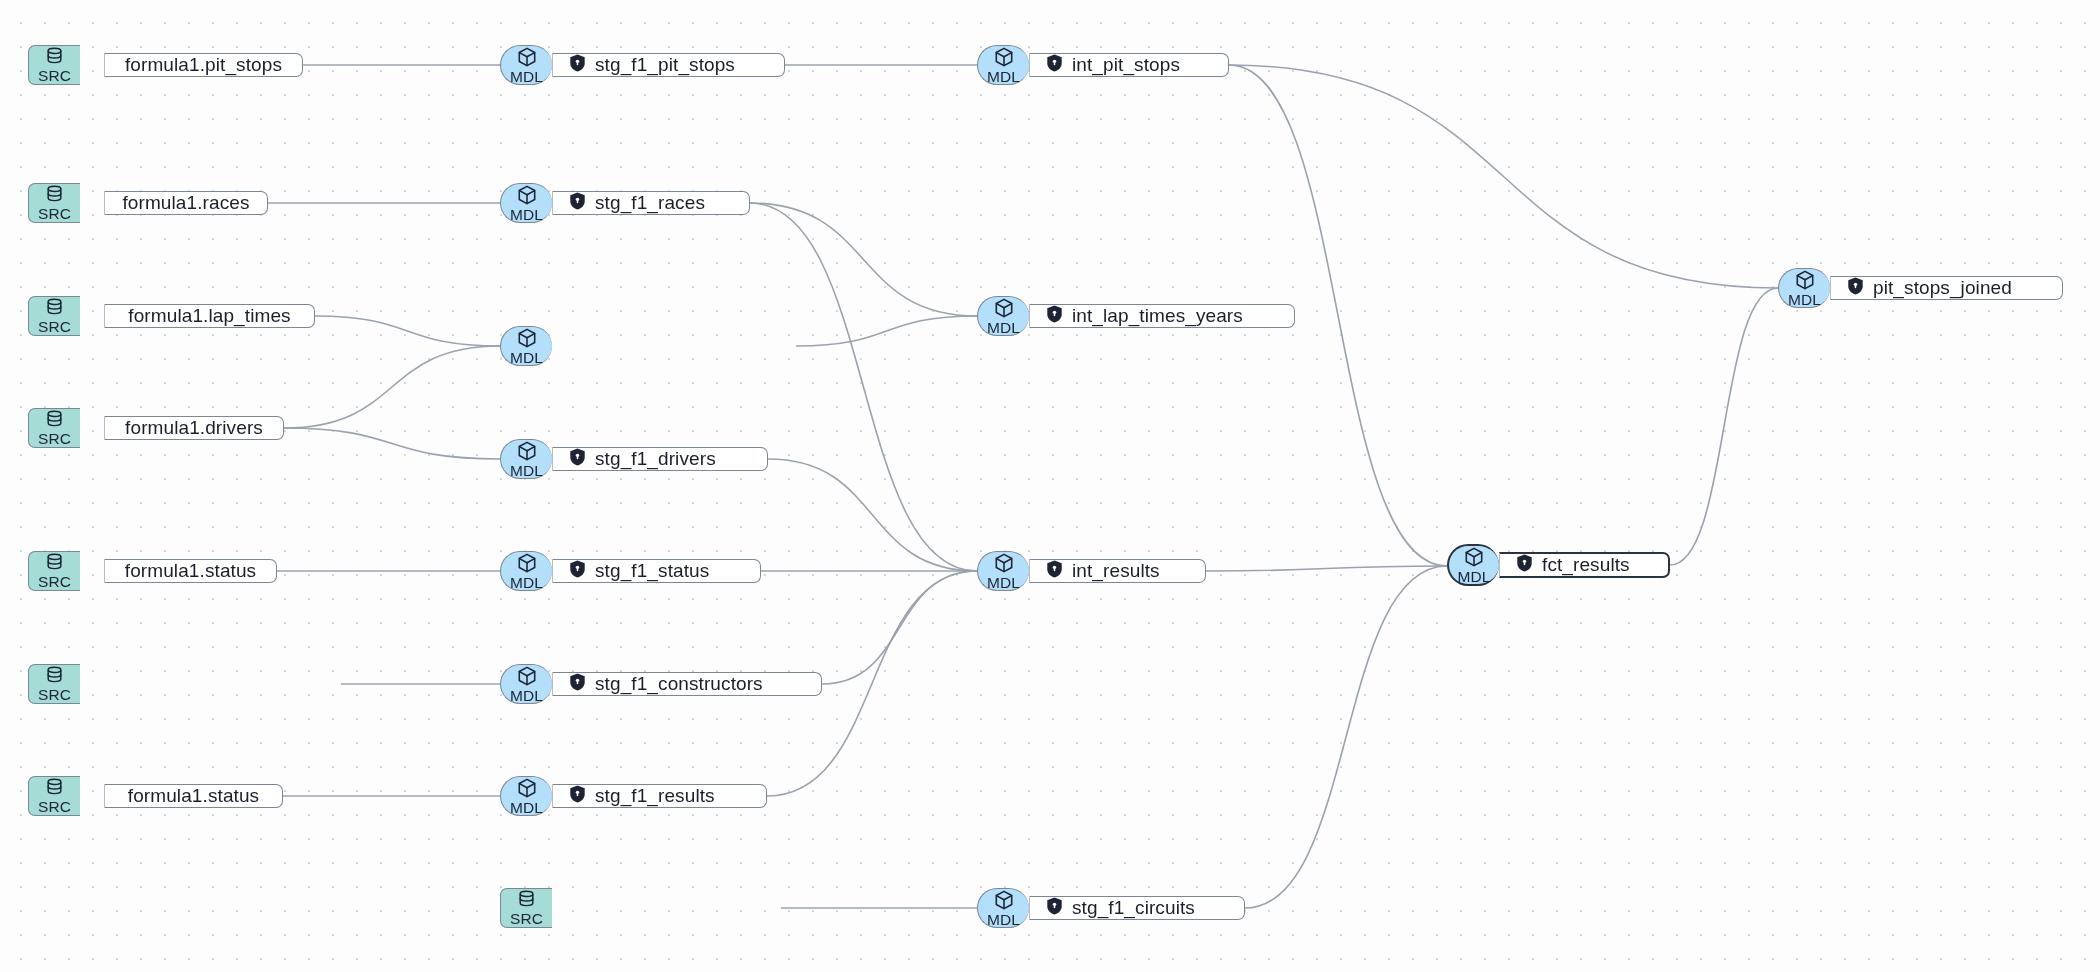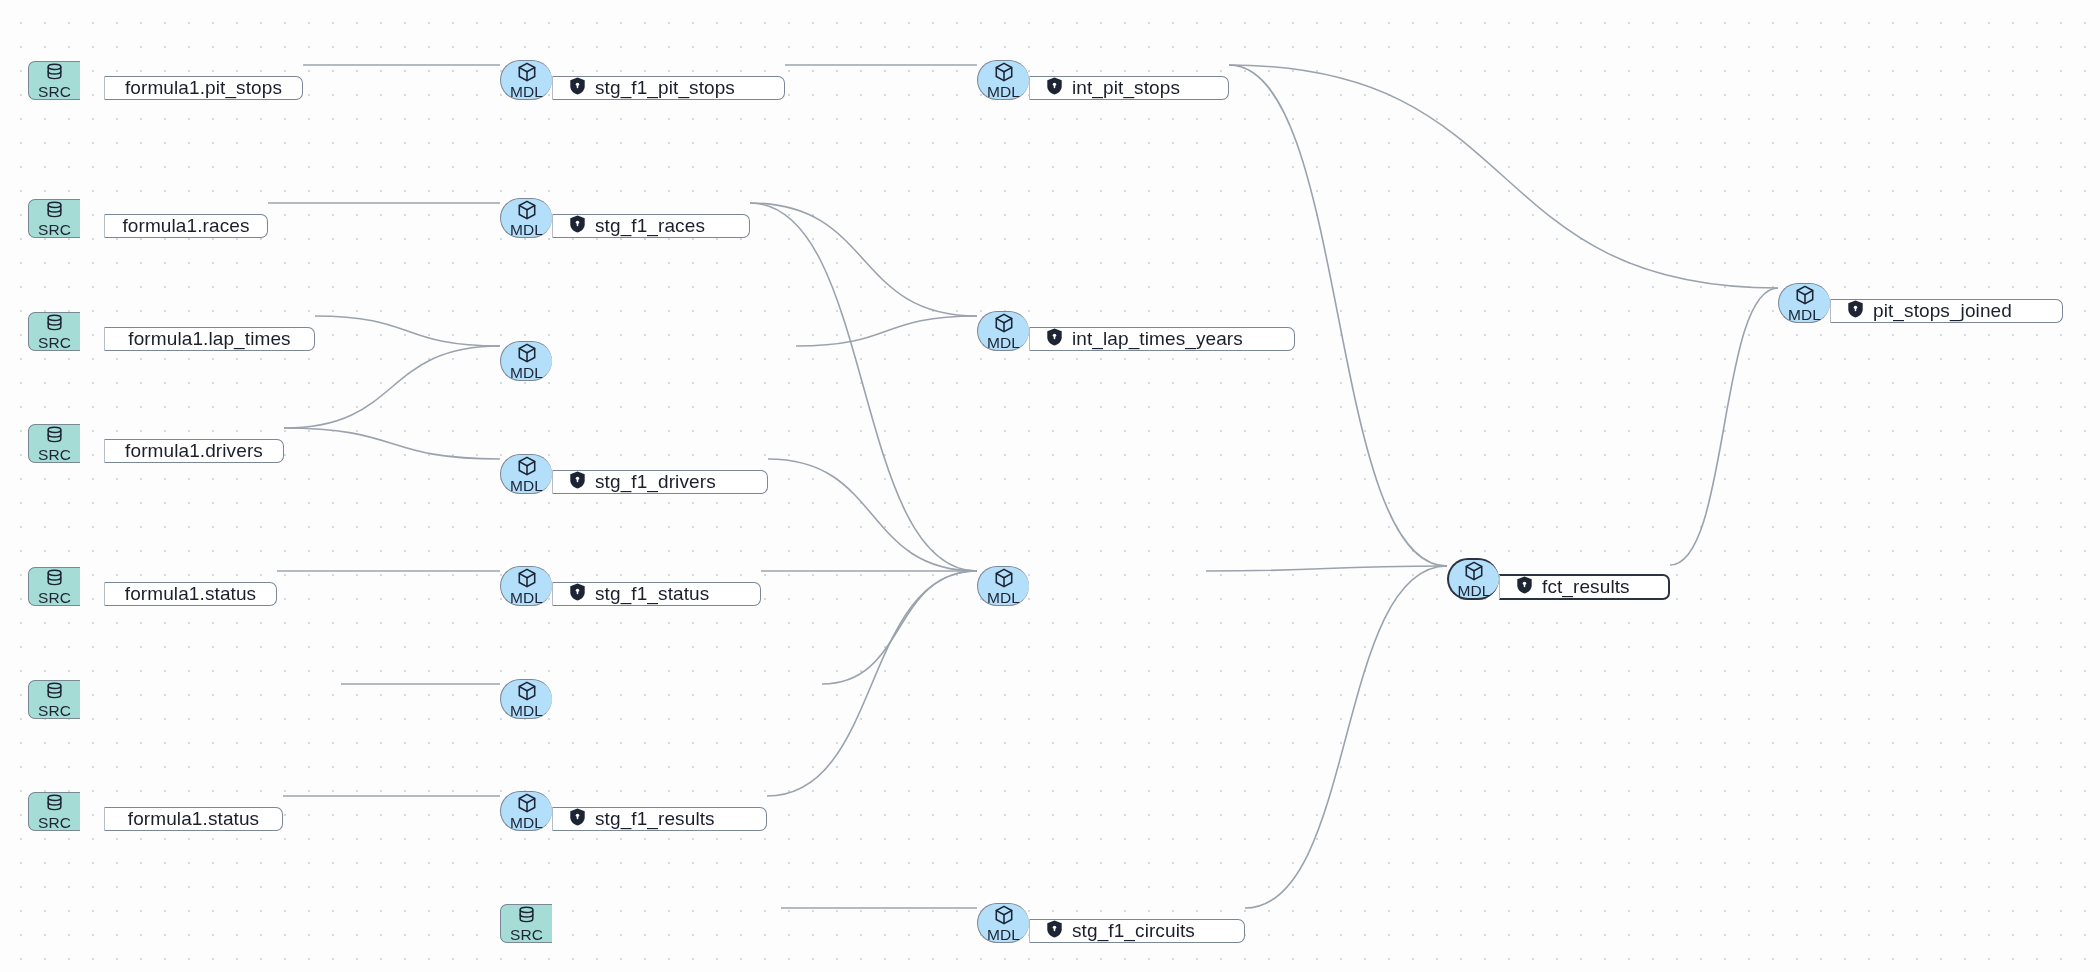--- a/index.html
+++ b/index.html
@@ -28,21 +28,21 @@
     z-index: 1;
   }
   #edge-layer path {
     fill: none;
     stroke: #9aa3ad;
     stroke-width: 1.6;
   }
   .node {
     position: absolute;
     display: flex;
-    align-items: flex-end;
+    align-items: center;
     height: 70px;
     box-sizing: border-box;
     z-index: 2;
     border-radius: 7px;
     filter: drop-shadow(0 0 0 rgba(0,0,0,0));
   }
   .node .badge {
     flex: 0 0 auto;
     width: 52px;
     display: flex;
@@ -295,20 +295,28 @@
       </div>
       <div class="node mdl" style="left: 500px; top: 649px; width: 322px;">
         <div class="badge">
           <svg width="22" height="22" viewBox="0 0 24 24" fill="none" stroke="#1d2433" stroke-width="1.7" stroke-linecap="round" stroke-linejoin="round">
             <path d="M12 2.6 20.4 7.1v9.8L12 21.4 3.6 16.9V7.1z"></path>
             <path d="M3.7 7.2 12 11.7l8.3-4.5"></path>
             <path d="M12 11.8v9.5"></path>
           </svg>
           <span class="badge-label">MDL</span>
         </div>
+        <div class="body">
+          <span class="shield"><svg width="17" height="18" viewBox="0 0 20 22" fill="#1d2433">
+              <path d="M10 0.6 1.2 3.9v7.3c0 5 3.7 8.7 8.8 10.2 5.1-1.5 8.8-5.2 8.8-10.2V3.9z"></path>
+              <circle cx="10" cy="9" r="2.1" fill="#ffffff"></circle>
+              <rect x="9.05" y="9.6" width="1.9" height="4.2" rx="0.9" fill="#ffffff"></rect>
+            </svg></span>
+          <span class="node-label">stg_f1_constructors</span>
+        </div>
       </div>
       <div class="node mdl" style="left: 500px; top: 761px; width: 267px;">
         <div class="badge">
           <svg width="22" height="22" viewBox="0 0 24 24" fill="none" stroke="#1d2433" stroke-width="1.7" stroke-linecap="round" stroke-linejoin="round">
             <path d="M12 2.6 20.4 7.1v9.8L12 21.4 3.6 16.9V7.1z"></path>
             <path d="M3.7 7.2 12 11.7l8.3-4.5"></path>
             <path d="M12 11.8v9.5"></path>
           </svg>
           <span class="badge-label">MDL</span>
         </div>
@@ -368,20 +376,28 @@
         </div>
       </div>
       <div class="node mdl" style="left: 977px; top: 536px; width: 229px;">
         <div class="badge">
           <svg width="22" height="22" viewBox="0 0 24 24" fill="none" stroke="#1d2433" stroke-width="1.7" stroke-linecap="round" stroke-linejoin="round">
             <path d="M12 2.6 20.4 7.1v9.8L12 21.4 3.6 16.9V7.1z"></path>
             <path d="M3.7 7.2 12 11.7l8.3-4.5"></path>
             <path d="M12 11.8v9.5"></path>
           </svg>
           <span class="badge-label">MDL</span>
+        </div>
+        <div class="body">
+          <span class="shield"><svg width="17" height="18" viewBox="0 0 20 22" fill="#1d2433">
+              <path d="M10 0.6 1.2 3.9v7.3c0 5 3.7 8.7 8.8 10.2 5.1-1.5 8.8-5.2 8.8-10.2V3.9z"></path>
+              <circle cx="10" cy="9" r="2.1" fill="#ffffff"></circle>
+              <rect x="9.05" y="9.6" width="1.9" height="4.2" rx="0.9" fill="#ffffff"></rect>
+            </svg></span>
+          <span class="node-label">int_results</span>
         </div>
       </div>
       <div class="node mdl" style="left: 977px; top: 873px; width: 268px;">
         <div class="badge">
           <svg width="22" height="22" viewBox="0 0 24 24" fill="none" stroke="#1d2433" stroke-width="1.7" stroke-linecap="round" stroke-linejoin="round">
             <path d="M12 2.6 20.4 7.1v9.8L12 21.4 3.6 16.9V7.1z"></path>
             <path d="M3.7 7.2 12 11.7l8.3-4.5"></path>
             <path d="M12 11.8v9.5"></path>
           </svg>
           <span class="badge-label">MDL</span>

